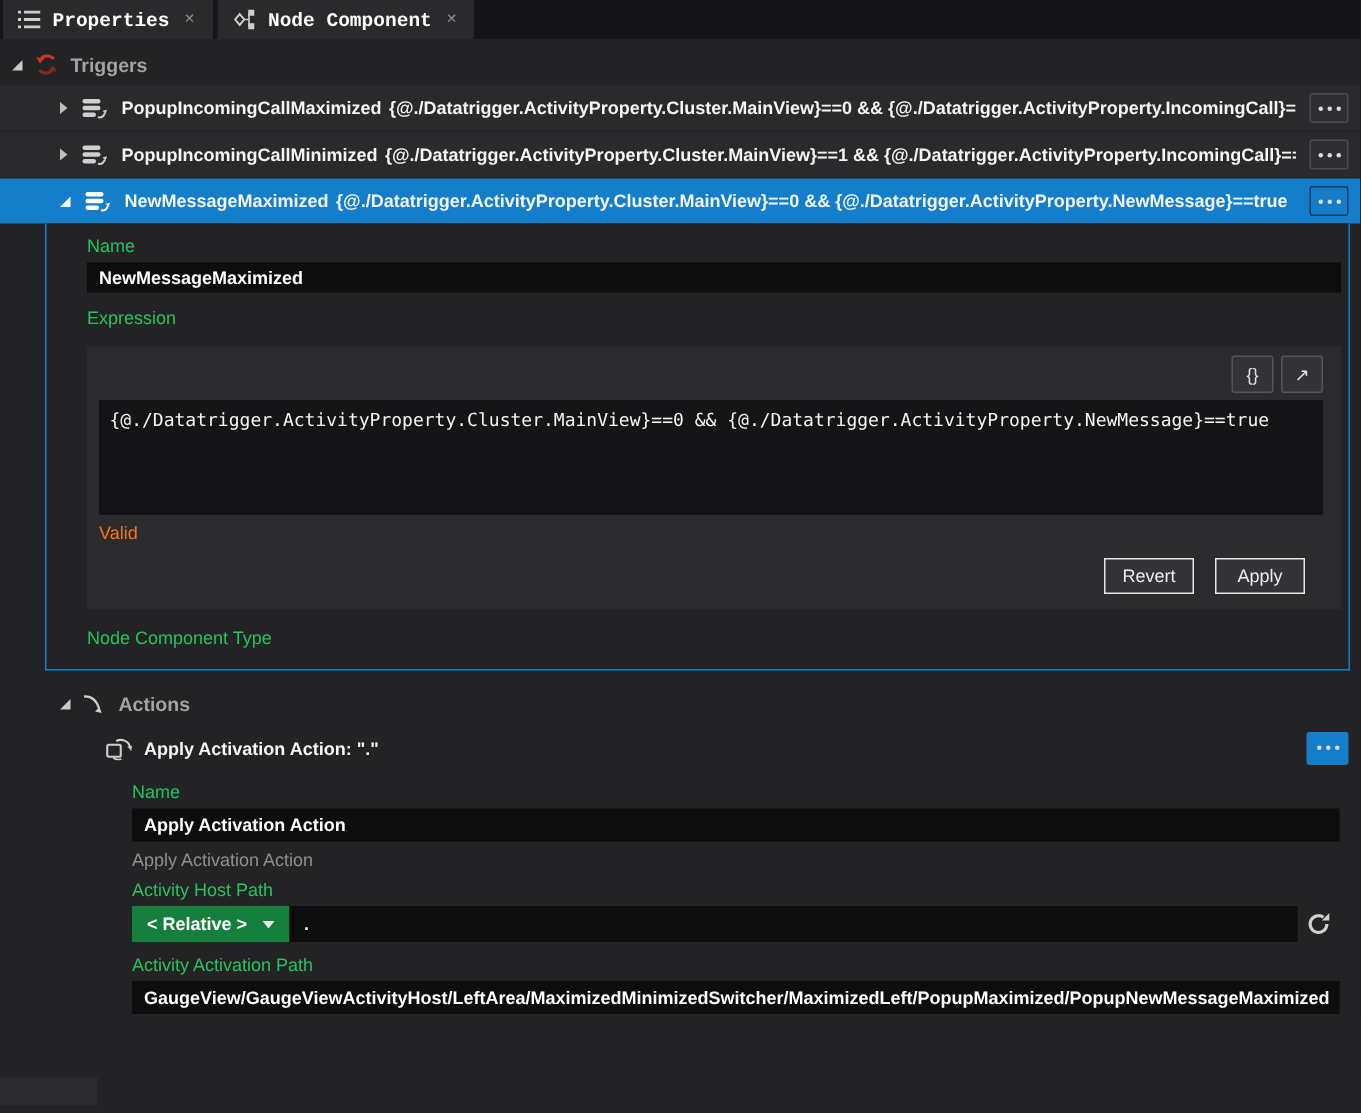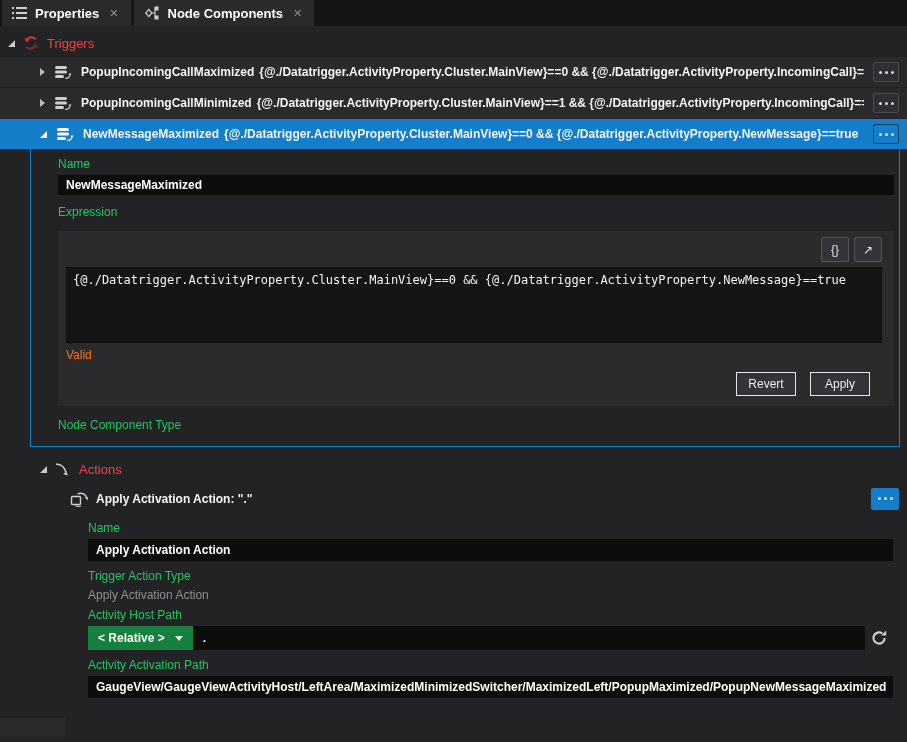--- a/index.html
+++ b/index.html
@@ -4,28 +4,28 @@
 <style>
   * { margin:0; padding:0; box-sizing:border-box; }
   html,body { background:#1b1b1d; }
   .app {
     position:relative; width:907px; height:742px; overflow:hidden;
     background:#232326; color:#ededed;
     font-family:"Liberation Sans", sans-serif; font-size:12px;
   }
   
   .tabbar { height:26px; background:#151517; display:flex; gap:3px; padding-left:2px; }
-  .tab { display:flex; align-items:center; gap:8px; background:#2a2a2d; padding:0 10px; height:26px; cursor:default; }
+  .tab { display:flex; align-items:center; gap:8px; background:#2a2a2d; padding:0 10px; height:26px; cursor:default;font-family:Liberation Mono, monospace; }
   .tab-label { font-weight:600; font-size:13px; color:#ffffff; white-space:nowrap; }
   .tab-close { color:#8f8f8f; font-size:11px; line-height:1; padding:2px; }
   .tab .icon svg { display:block; }
   
   .sec-header { display:flex; align-items:center; height:28px; gap:8px; padding-left:8px; margin-top:3px; }
   .sec-header.actions { padding-left:40px; margin-top:8px; }
-  .sec-title { font-weight:400; font-size:13px; color:#ef4444; }
+  .sec-title { font-weight:700; font-size:13px; color:#a3a3a3; }
   .exp-col { width:0; height:0; border-top:4px solid transparent; border-bottom:4px solid transparent; border-left:5px solid #bdbdbd; flex:0 0 auto; }
   .exp-exp { width:0; height:0; border-left:7px solid transparent; border-bottom:7px solid #c9c9c9; flex:0 0 auto; }
   
   .trow { display:flex; align-items:center; height:30px; background:#2a2a2d; margin-bottom:1px; padding-left:40px; gap:9px; }
   .trow-text { flex:1; white-space:nowrap; overflow:hidden; font-weight:600; color:#f5f5f5; }
   .tname { margin-right:5px; }
   .trow.selected { background:#157ecb; color:#ffffff; }
   .dots-btn { width:26px; height:20px; flex:0 0 auto; background:#2f2f33; border:1px solid #4b4b50; border-radius:2px;
               display:flex; align-items:center; justify-content:center; gap:3px; margin-right:8px; cursor:pointer; }
   .dots-btn i { width:3px; height:3px; border-radius:50%; background:#dcdcdc; }
@@ -88,21 +88,21 @@
     </div>
     <div class="tab">
       <span class="icon">
         <svg width="16" height="14" viewBox="0 0 16 14">
           <path d="M4.8 3.4 L7.8 7 4.8 10.6 1.8 7 Z" fill="none" stroke="currentColor" stroke-width="1.3"></path>
           <path d="M7.8 7 H11 M11 2.5 V11.5" fill="none" stroke="currentColor" stroke-width="1.1"></path>
           <rect x="10.5" y="0.5" width="4" height="4" fill="currentColor"></rect>
           <rect x="10.5" y="9.5" width="4" height="4" fill="currentColor"></rect>
         </svg>
       </span>
-      <span class="tab-label">Node Components</span>
+      <span class="tab-label">Node Component</span>
       <span class="tab-close">✕</span>
     </div>
   </div>
 
   <div class="sec-header">
     <span class="exp-exp"></span>
     <span class="icon">
       <svg width="16" height="16" viewBox="0 0 16 16">
         <path d="M12.8 4.4 A5.6 5.6 0 0 0 3.4 5.6" fill="none" stroke="#c2392b" stroke-width="2.1"></path>
         <path d="M3.2 11.6 A5.6 5.6 0 0 0 12.6 10.4" fill="none" stroke="#7e2922" stroke-width="2.1"></path>
@@ -217,21 +217,20 @@
         <i></i>
         <i></i>
         <i></i>
       </span>
   </div>
 
   <div class="adetail">
     <div class="flabel">Name</div>
     <div class="field-input">Apply Activation Action</div>
 
-    <div class="flabel" style="margin-top:8px;">Trigger Action Type</div>
     <div class="gray-val">Apply Activation Action</div>
 
     <div class="flabel" style="margin-top:6px;">Activity Host Path</div>
     <div class="hostrow">
       <span class="dropdown">
         <span>&lt; Relative &gt;</span>
         <span class="caret"></span>
       </span>
       <span class="hostinput">.</span>
       <span class="reset-btn">

